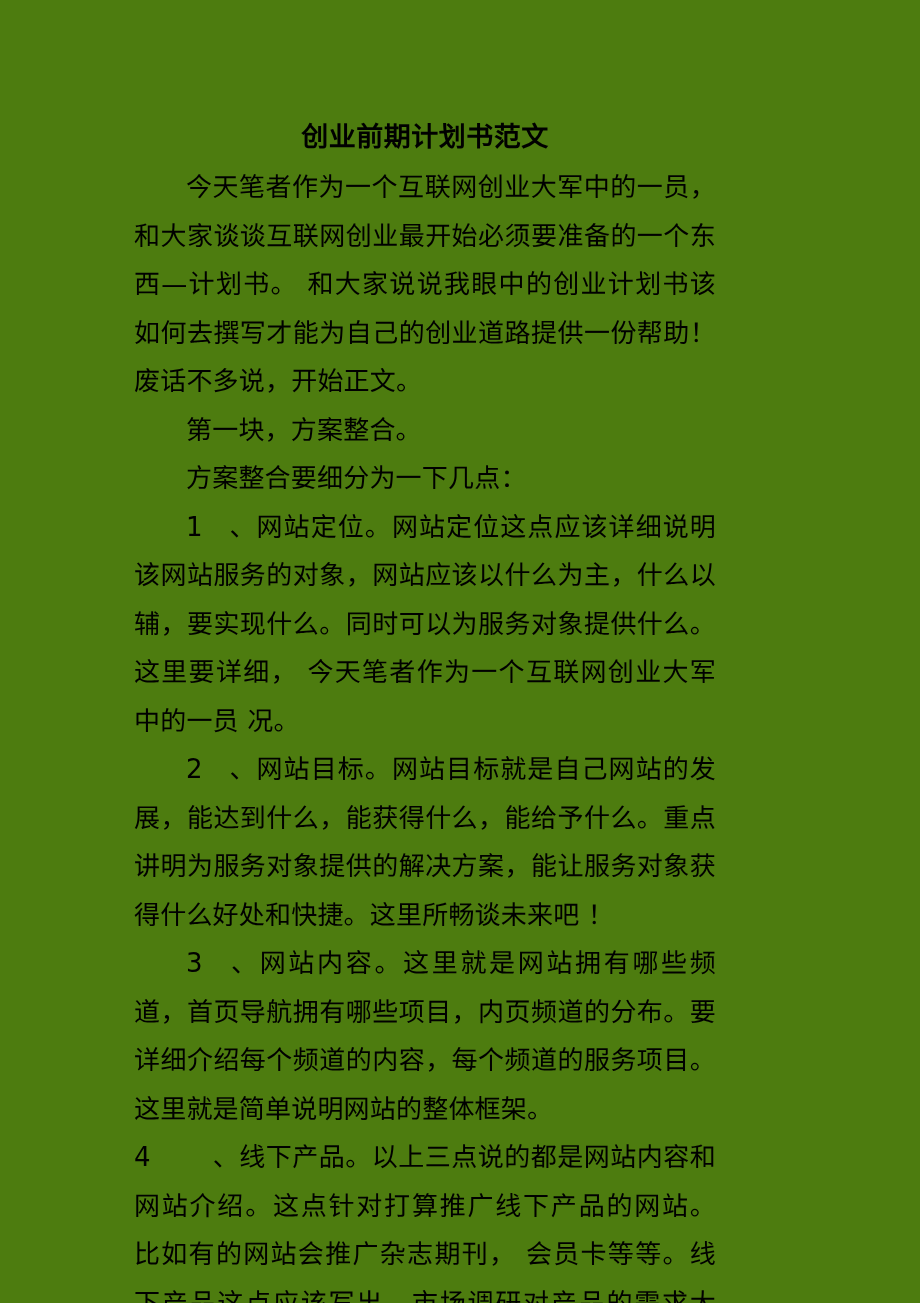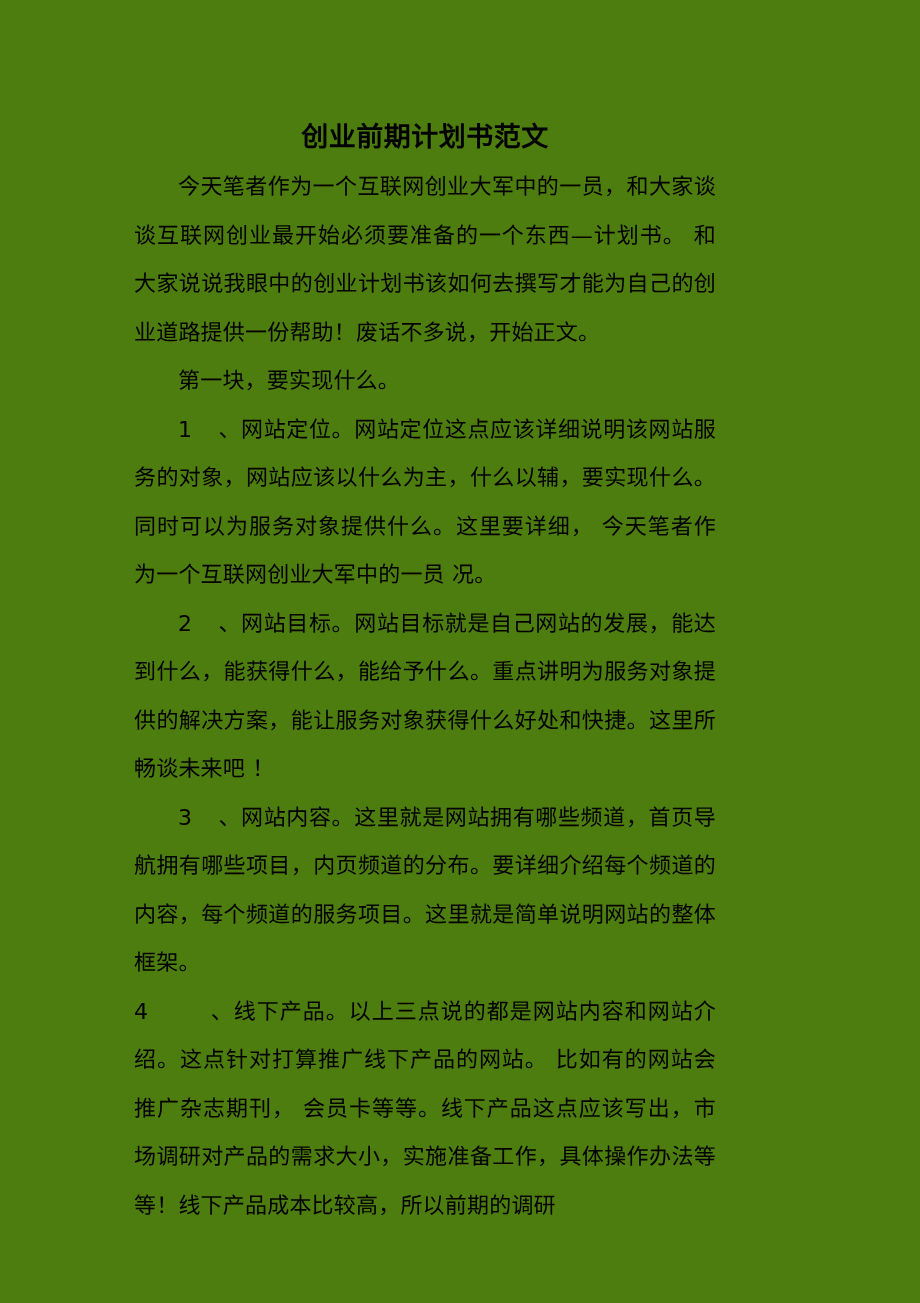--- a/index.html
+++ b/index.html
@@ -34,21 +34,21 @@
     text-align: center;
     letter-spacing: 0.5px;
     line-height: 34px;
     margin: 0;
     padding-top: 120px;
     padding-bottom: 0;
     white-space: pre;
   }
 
   .para {
-    font-size: 22px;
+    font-size: 26px;
     line-height: 48.5px;
     text-align: justify;
     text-justify: inter-character;
     text-align-last: left;
     margin: 0;
     letter-spacing: 0.2px;
     white-space: pre-wrap;
     word-break: break-all;
   }
 
@@ -84,22 +84,23 @@
 
 <div class="page">
 
   <div class="doc-body">
 
     <h1 class="doc-title">创业前期计划书范文</h1>
 
     <p class="para indent para-spacer-top">今天笔者作为一个互联网创业大军中的一员，和大家谈谈互联网创业最开始必须要准备的一个东西—计划书。 和大家说说我眼中的创业计划书该如何去撰写才能为自己的创业道路提供一份帮助！废话不多说，开始正文。</p>
 
 
-    <p class="para indent">第一块，要实现什么。</p>
+    <p class="para indent">第一块，方案整合。</p>
 
+    <p class="para indent">方案整合要细分为一下几点：</p>
 
     <p class="para indent numbered"><span class="num">1</span><span class="gap-sm"></span><span>、网站定位。网站定位这点应该详细说明该网站服务的对象，网站应该以什么为主，什么以辅，要实现什么。同时可以为服务对象提供什么。这里要详细， 今天笔者作为一个互联网创业大军中的一员 况。</span></p>
 
     <p class="para indent numbered"><span class="num">2</span><span class="gap-sm"></span><span>、网站目标。网站目标就是自己网站的发展，能达到什么，能获得什么，能给予什么。重点讲明为服务对象提供的解决方案，能让服务对象获得什么好处和快捷。这里所畅谈未来吧 ！</span></p>
 
     <p class="para indent numbered"><span class="num">3</span><span class="gap-sm"></span><span>、网站内容。这里就是网站拥有哪些频道，首页导航拥有哪些项目，内页频道的分布。要详细介绍每个频道的内容，每个频道的服务项目。这里就是简单说明网站的整体框架。</span></p>
 
     <p class="para noindent numbered"><span class="num">4</span><span class="gap-lg"></span><span>、线下产品。以上三点说的都是网站内容和网站介绍。这点针对打算推广线下产品的网站。 比如有的网站会推广杂志期刊， 会员卡等等。线下产品这点应该写出，市场调研对产品的需求大小，实施准备工作，具体操作办法等等！线下产品成本比较高，所以前期的调研</span></p>
 
   </div>

